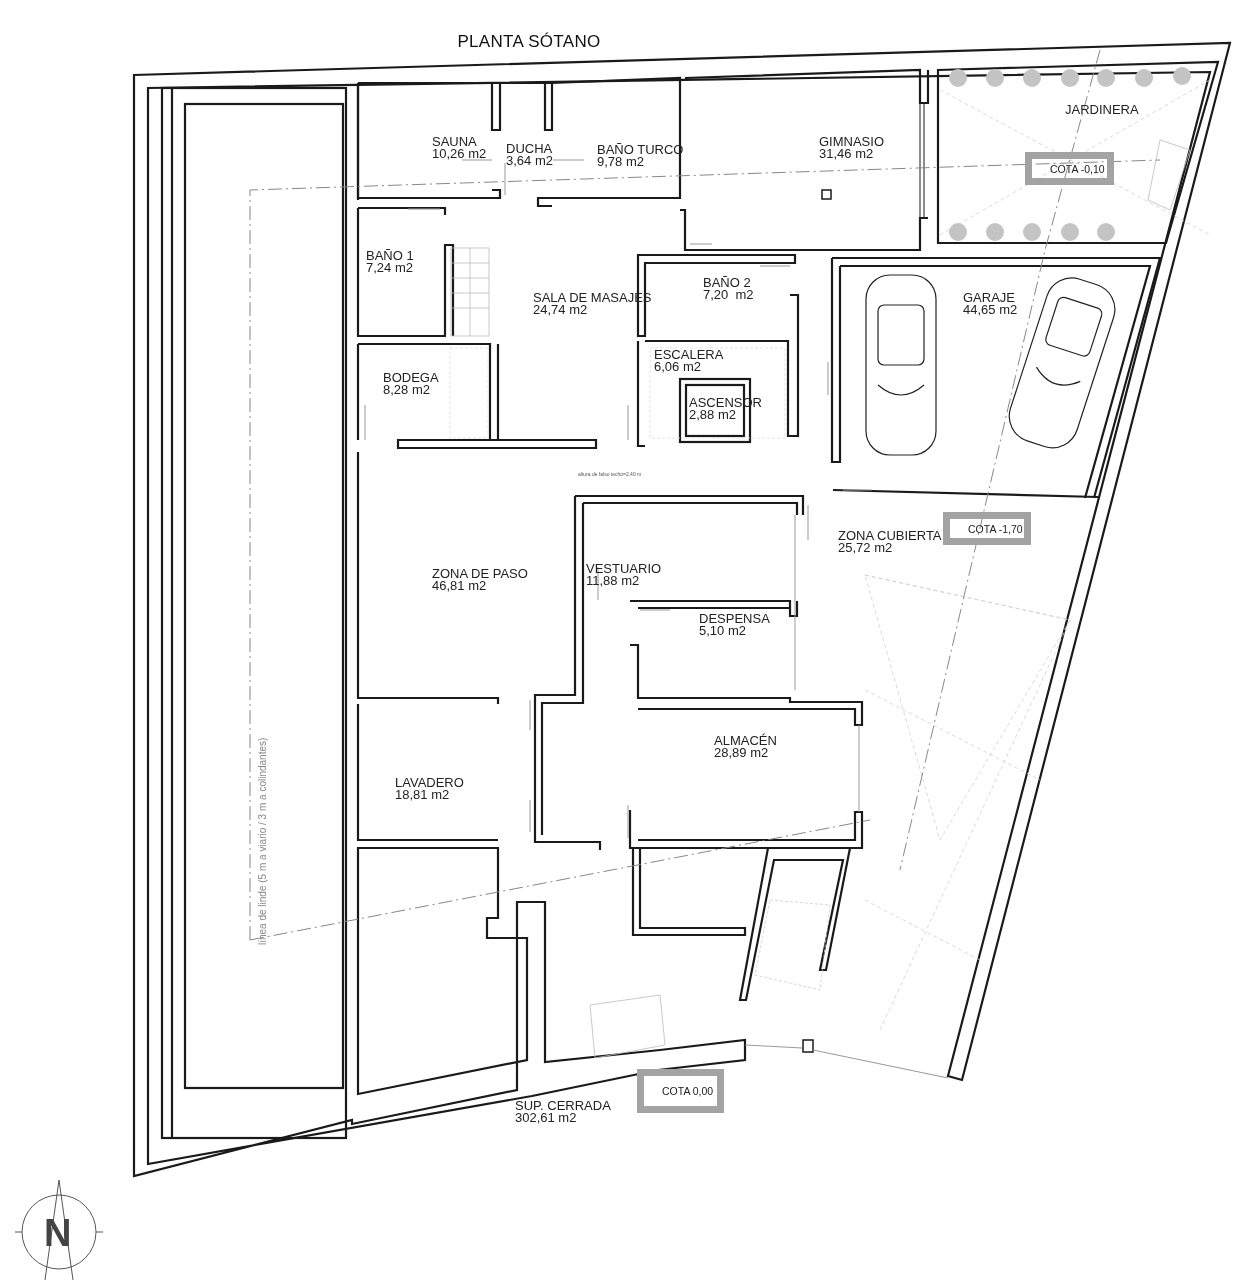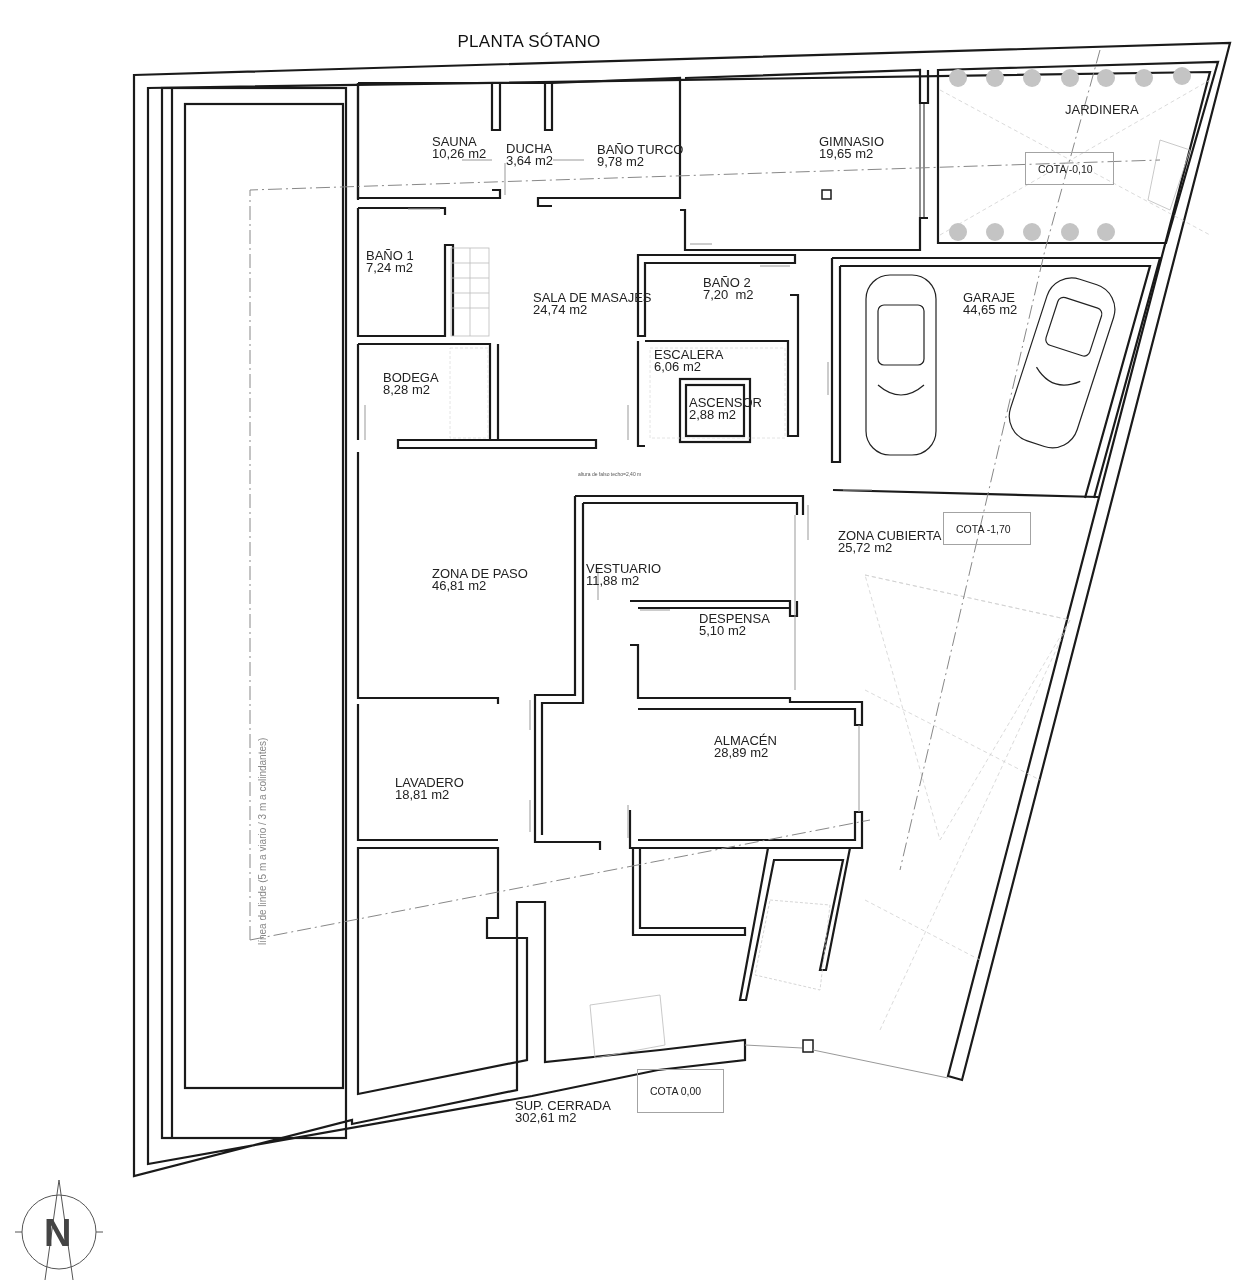--- a/index.html
+++ b/index.html
@@ -1,20 +1,20 @@
 <!DOCTYPE html>
 <html><head>
 <meta charset="utf-8">
 <style>
   html,body{margin:0;padding:0;background:#fff;}
   body{width:1254px;height:1280px;position:relative;overflow:hidden;font-family:"Liberation Sans",sans-serif;color:#222;}
   svg{position:absolute;left:0;top:0;}
   .title{position:absolute;left:0;width:1058px;top:18px;text-align:center;font-size:17px;letter-spacing:0.3px;color:#111;margin-top:14px;}
   .lbl{position:absolute;font-size:13px;line-height:12px;color:#222;white-space:nowrap;}
-  .cota{position:absolute;border:1px solid #a3a3a3;font-size:10.5px;display:flex;align-items:center;padding-left:12px;box-sizing:border-box;color:#222;}
+  .cota{position:absolute;border:7px solid #a3a3a3;font-size:10.5px;display:flex;align-items:center;padding-left:18px;box-sizing:border-box;color:#222;}
   .tiny{position:absolute;font-size:5px;color:#555;white-space:nowrap;}
   .vert{position:absolute;font-size:10px;color:#888;white-space:nowrap;transform-origin:left top;transform:rotate(-90deg);}
   .north-n{position:absolute;left:44px;top:1212px;font-size:38px;font-weight:bold;color:#444;font-family:"Liberation Sans",sans-serif;}
 </style>
 </head>
 <body>
 
 <div class="title">PLANTA SÓTANO</div>
 
 <svg width="1254" height="1280" viewBox="0 0 1254 1280">
@@ -160,21 +160,21 @@
 <div class="lbl" style="left:506px;top:143px">
     <div>DUCHA</div>
     <div>3,64 m2</div>
   </div>
 <div class="lbl" style="left:597px;top:144px">
     <div>BAÑO TURCO</div>
     <div>9,78 m2</div>
   </div>
 <div class="lbl" style="left:819px;top:136px">
     <div>GIMNASIO</div>
-    <div>19,65 m2</div>
+    <div>31,46 m2</div>
   </div>
 <div class="lbl" style="left:1065px;top:104px">
     <div>JARDINERA</div>
   </div>
 <div class="lbl" style="left:366px;top:250px">
     <div>BAÑO 1</div>
     <div>7,24 m2</div>
   </div>
 <div class="lbl" style="left:533px;top:292px">
     <div>SALA DE MASAJES</div>

